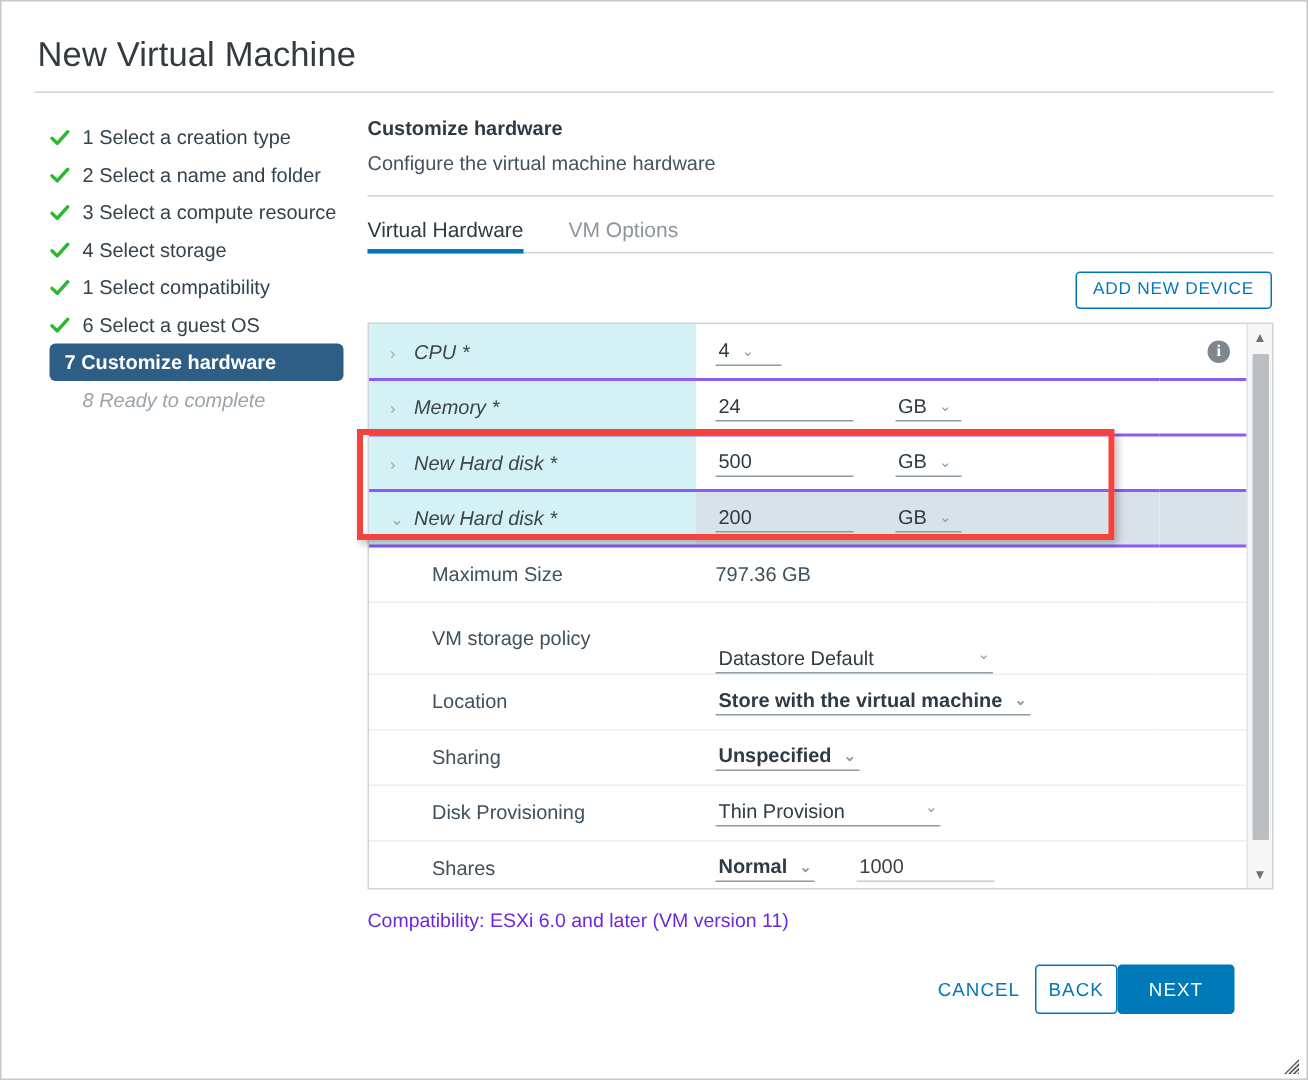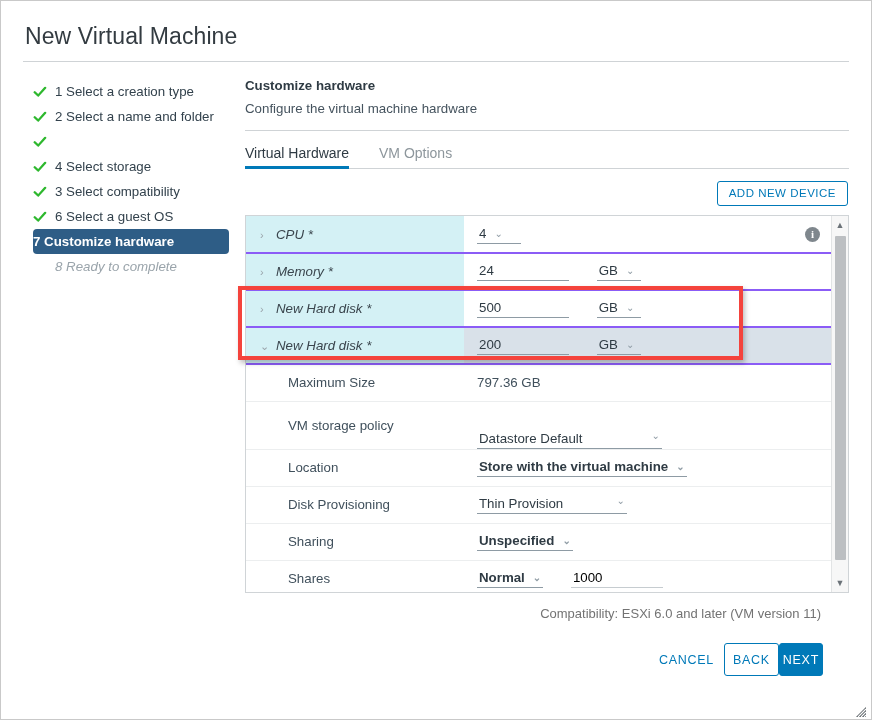--- a/index.html
+++ b/index.html
@@ -78,21 +78,21 @@
     margin-left: 10px;
     padding-left: 10px;
     width: 196px;
   }
   .step.active .step-label {
     color: #ffffff;
     font-weight: bold;
   }
   .step.pending { padding-left: 32px; font-style: italic; }
   .step.pending .step-label { color: #9aa4ab; }
-  .step.active { padding-left: 0; text-align: center; }
+  .step.active { padding-left: 10px; text-align: center; }
 
   
   .main {
     flex: 1;
     padding-left: 6px;
     min-width: 0;
   }
   .panel-title {
     font-size: 13.3px;
     font-weight: bold;
@@ -236,21 +236,21 @@
   .ufield.wide { min-width: 185px; margin-top: 28px; }
   .ufield.med { min-width: 150px; }
   .ufield.auto { min-width: 0; font-weight: bold; }
   .ufield .chev {
     color: #8e9ba4;
     font-size: 10px;
     margin-left: 8px;
     position: relative;
     top: -1px;
   }
-  .ufield.disabled { color: #000000; border-bottom-color: #c6ccd0; }
+  .ufield.disabled { color: #404040; border-bottom-color: #c6ccd0; }
 
   .unit-wrap { display: inline-block; margin-left: 24px; }
 
   .info-icon {
     float: right;
     margin-right: 28px;
     width: 15px; height: 15px;
     border-radius: 50%;
     background: #7f878d;
     color: #ffffff;
@@ -298,23 +298,23 @@
   .red-box {
     position: absolute;
     border: 4px solid #f4433c;
     pointer-events: none;
     box-shadow: 2px 3px 5px rgba(0,0,0,0.25);
     z-index: 5;
   }
 
   
   .compat {
-    text-align: right;
+    text-align: left;
     font-size: 13px;
-    color: #737373;
+    color: #6d28d9;
     padding: 13px 28px 0 0;
   }
   .footer {
     display: flex;
     justify-content: flex-end;
     align-items: center;
     padding: 22px 26px 0 0;
   }
   .btn-link {
     color: #0079b8;
@@ -339,21 +339,21 @@
     cursor: pointer;
     font-family: "Liberation Sans", sans-serif;
   }
   .btn-next {
     border: 1px solid #0079b8;
     background: #0079b8;
     color: #ffffff;
     font-size: 12.5px;
     letter-spacing: 0.7px;
     height: 33px;
-    padding: 0 3px;
+    padding: 0 20px;
     border-radius: 3px;
     cursor: pointer;
     font-family: "Liberation Sans", sans-serif;
   }
 
   .resize-grip {
     position: absolute;
     right: 4px; bottom: 3px;
     width: 12px; height: 12px;
     cursor: nwse-resize;
@@ -390,38 +390,39 @@
         </span>
         <span class="step-label">2 Select a name and folder</span>
       </div>
 
       <div class="step">
         <span class="check">
           <svg width="14" height="14" viewBox="0 0 14 14">
               <path d="M2 7.2 L5.3 10.6 L12 2.8" stroke="#2eb82e" stroke-width="2.2" fill="none" stroke-linecap="round" stroke-linejoin="round"></path>
             </svg>
         </span>
+        <span class="step-label">3 Select a compute resource</span>
       </div>
 
       <div class="step">
         <span class="check">
           <svg width="14" height="14" viewBox="0 0 14 14">
               <path d="M2 7.2 L5.3 10.6 L12 2.8" stroke="#2eb82e" stroke-width="2.2" fill="none" stroke-linecap="round" stroke-linejoin="round"></path>
             </svg>
         </span>
         <span class="step-label">4 Select storage</span>
       </div>
 
       <div class="step">
         <span class="check">
           <svg width="14" height="14" viewBox="0 0 14 14">
               <path d="M2 7.2 L5.3 10.6 L12 2.8" stroke="#2eb82e" stroke-width="2.2" fill="none" stroke-linecap="round" stroke-linejoin="round"></path>
             </svg>
         </span>
-        <span class="step-label">3 Select compatibility</span>
+        <span class="step-label">1 Select compatibility</span>
       </div>
 
       <div class="step">
         <span class="check">
           <svg width="14" height="14" viewBox="0 0 14 14">
               <path d="M2 7.2 L5.3 10.6 L12 2.8" stroke="#2eb82e" stroke-width="2.2" fill="none" stroke-linecap="round" stroke-linejoin="round"></path>
             </svg>
         </span>
         <span class="step-label">6 Select a guest OS</span>
       </div>
@@ -520,30 +521,30 @@
           </tr>
 
           <tr class="hw-row detail-row">
             <td class="detail-label">Location</td>
             <td class="detail-value" colspan="2">
               <span class="ufield auto"><span>Store with the virtual machine</span><span class="chev">⌄</span></span>
             </td>
           </tr>
 
           <tr class="hw-row detail-row">
+            <td class="detail-label">Sharing</td>
+            <td class="detail-value" colspan="2">
+              <span class="ufield auto"><span>Unspecified</span><span class="chev">⌄</span></span>
+            </td>
+          </tr>
+
+          <tr class="hw-row detail-row">
             <td class="detail-label">Disk Provisioning</td>
             <td class="detail-value" colspan="2">
               <span class="ufield med"><span>Thin Provision</span><span class="chev" style="float:right;">⌄</span></span>
-            </td>
-          </tr>
-
-          <tr class="hw-row detail-row">
-            <td class="detail-label">Sharing</td>
-            <td class="detail-value" colspan="2">
-              <span class="ufield auto"><span>Unspecified</span><span class="chev">⌄</span></span>
             </td>
           </tr>
 
           <tr class="hw-row detail-row">
             <td class="detail-label">Shares</td>
             <td class="detail-value" colspan="2">
               <span class="ufield auto"><span>Normal</span><span class="chev">⌄</span></span>
               <span class="unit-wrap">
                 <span class="ufield disabled"><span>1000</span></span>
               </span>

